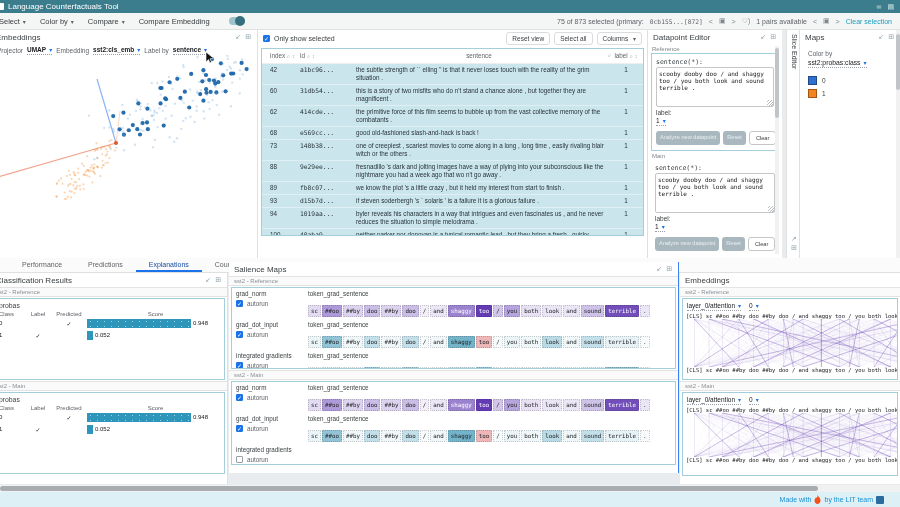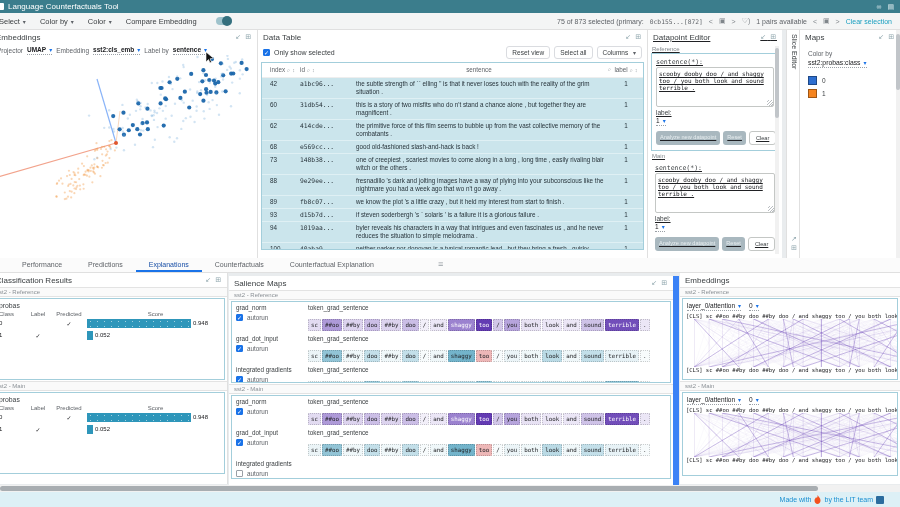--- a/index.html
+++ b/index.html
@@ -53,21 +53,21 @@
   .dt-grid{font-size:6.3px;}
   .dt-headrow{display:flex;color:#5f6368;padding:3px 2px;border-bottom:1px solid #eee;}
   .dt-headrow .hicon{color:#9aa0a6;font-size:5.5px;margin-left:2px;}
   .c-index{width:36px;flex:none;padding-left:6px;box-sizing:border-box;}
   .c-id{width:52px;flex:none;}
   .c-sent{flex:1;padding:0 4px;}
   .c-label{width:30px;flex:none;text-align:center;}
   .dt-row{display:flex;background:#cbe5ec;border-bottom:1px solid #dff0f4;padding:2px 2px;line-height:8px;color:#27333a;}
 
   
-  #dpeditor{left:657px;top:30px;width:134px;height:228px;text-decoration:underline;}
+  #dpeditor{left:657px;top:30px;width:134px;height:228px;}
   .dpe-section-label{font-size:6px;color:#80868b;margin:2px 0 1px 4px;}
   .dpe-box{margin:0 3px;padding:2px 4px;}
   .dpe-field{font-size:6.5px;color:#3c4043;margin:2px 0 1px 0;}
   .dpe-ta{border:1px solid #c4c7c5;border-radius:2px;font-size:6px;line-height:7px;padding:2px;height:34px;
     overflow:hidden;position:relative;background:#fff;color:#202124;}
   .dpe-ta .grip{position:absolute;right:0;bottom:0;width:6px;height:6px;
     background:repeating-linear-gradient(135deg,transparent 0 1px,#b9bdc1 1px 2px);}
   .dpe-btns{display:flex;gap:3px;margin:5px 0 3px 0;}
   .btn-disabled{background:#a9b8bf;color:#e8eef0;border:none;border-radius:3px;font-size:5.6px;padding:3px 4px;white-space:nowrap;}
   .btn-clear{background:#fff;color:#3c4043;border:1px solid #c4c7c5;border-radius:3px;font-size:5.6px;padding:3px 6px;cursor:pointer;}
@@ -90,21 +90,21 @@
 
   
   .tabbar{position:absolute;left:0;top:258px;width:909px;height:15px;background:#fbfbfb;border-bottom:1px solid #e0e0e0;
     display:flex;align-items:stretch;box-sizing:border-box;padding-left:18px;font-size:7px;color:#5f6368;}
   .tab{display:flex;align-items:center;padding:0 13px;cursor:pointer;border-bottom:2px solid transparent;box-sizing:border-box;}
   .tab.active{color:#174ea6;border-bottom:2px solid #1a73e8;}
   .divider-handle{position:absolute;left:447px;top:1px;color:#9aa0a6;font-size:9px;}
 
   
   #classification{left:0;top:273px;width:237px;height:211px;border-right:1px solid #e0e0e0;}
-  #salience{left:238px;top:276px;width:450px;height:211px;border-right:6px solid #3b82f6;}
+  #salience{left:238px;top:262px;width:450px;height:211px;border-right:1px solid #3b82f6;}
   #attention{left:689px;top:273px;width:220px;height:211px;}
   .sec-content{position:relative;overflow:hidden;}
 
   
   .probas-label{font-size:6.8px;color:#3c4043;margin:3px 0 2px 5px;}
   .cls-head{display:flex;font-size:6px;color:#5f6368;margin-left:5px;}
   .cls-row{display:flex;align-items:center;font-size:6px;margin-left:5px;height:12px;}
   .cc-class{width:26px;flex:none;}
   .cc-label{width:26px;flex:none;text-align:center;}
   .cc-pred{width:36px;flex:none;text-align:center;}
@@ -152,21 +152,21 @@
   <div class="toolbar">
     <span class="tb-item">
         <span>Select</span>
         <span class="caret">▾</span>
       </span>
     <span class="tb-item">
         <span>Color by</span>
         <span class="caret">▾</span>
       </span>
     <span class="tb-item">
-        <span>Color</span>
+        <span>Compare</span>
         <span class="caret">▾</span>
       </span>
     <span class="tb-item">
         <span>Compare Embedding</span>
       </span>
     <span class="toggle">
         <span class="knob"></span>
       </span>
     <span class="tb-right">
       <span>75 of 873 selected (primary:</span>
@@ -471,24 +471,20 @@
         <circle cx="102.68658447265625" cy="113.89549112319946" r="1.1" fill="#f08c2e" opacity="0.35"></circle>
         <circle cx="76.02351379394531" cy="121.07280397415161" r="1.1" fill="#f08c2e" opacity="0.35"></circle>
         <circle cx="125" cy="88" r="2" fill="#e0562d"></circle>
       </svg>
     <svg class="cursor-arrow" style="left:214px;top:22px;" width="10" height="12">
       <polygon points="1,0 1,10 3.5,7.5 5,11 6.5,10 5,6.8 8.5,6.2" fill="#111" stroke="#fff" stroke-width="0.6"></polygon>
     </svg>
   </div>
 
   <div class="panel" id="datatable">
-    <div class="phead">
-      <span>Data Table</span>
-      <span class="picons"><span>↙</span> <span>⊞</span></span>
-    </div>
     <div class="dt-controls">
       <span class="cb on">✓</span>
       <span>Only show selected</span>
       <span class="dt-buttons">
         <span class="btn">Reset view</span>
         <span class="btn">Select all</span>
         <span class="btn"><span>Columns</span> <span class="caret">▾</span></span>
       </span>
     </div>
     <div class="dt-grid cbox" style="margin:1px 3px;height:188px;overflow:hidden;">

